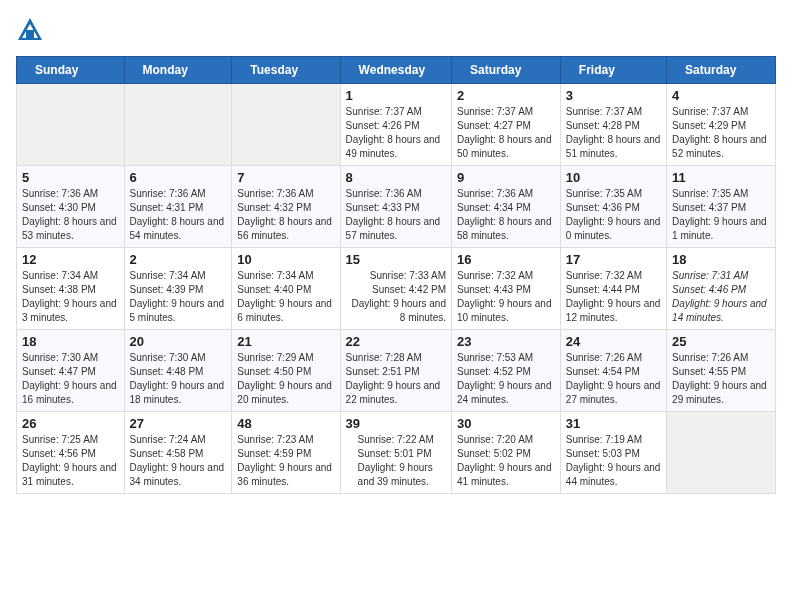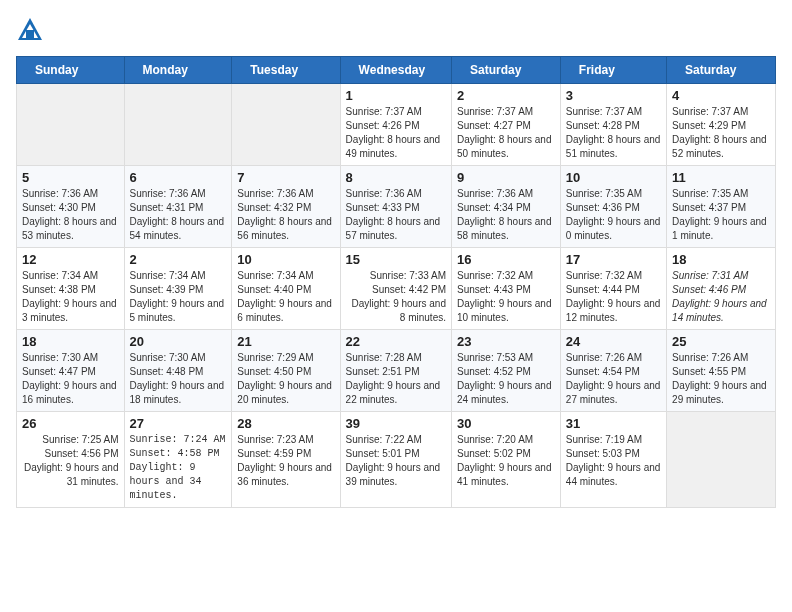--- a/index.html
+++ b/index.html
@@ -284,39 +284,39 @@
         <td>
           <div class="day-num">25</div>
           <div class="day-info" style="white-space: pre-line;">Sunrise: 7:26 AM
 Sunset: 4:55 PM
 Daylight: 9 hours and 29 minutes.</div>
         </td>
       </tr>
       <tr>
         <td>
           <div class="day-num">26</div>
-          <div class="day-info" style="white-space: pre-line; text-align: right;">Sunrise: 7:25 AM
+          <div class="day-info" style="white-space: pre-line;">Sunrise: 7:25 AM
 Sunset: 4:56 PM
 Daylight: 9 hours and 31 minutes.</div>
         </td>
         <td>
           <div class="day-num">27</div>
-          <div class="day-info" style="white-space: pre-line; font-family: Liberation Mono, monospace;">Sunrise: 7:24 AM
+          <div class="day-info" style="white-space: pre-line;">Sunrise: 7:24 AM
 Sunset: 4:58 PM
 Daylight: 9 hours and 34 minutes.</div>
         </td>
         <td>
-          <div class="day-num">28</div>
+          <div class="day-num">48</div>
           <div class="day-info" style="white-space: pre-line;">Sunrise: 7:23 AM
 Sunset: 4:59 PM
 Daylight: 9 hours and 36 minutes.</div>
         </td>
         <td>
           <div class="day-num">39</div>
-          <div class="day-info" style="white-space: pre-line;">Sunrise: 7:22 AM
+          <div class="day-info" style="white-space: pre-line; margin-left: 12px;">Sunrise: 7:22 AM
 Sunset: 5:01 PM
 Daylight: 9 hours and 39 minutes.</div>
         </td>
         <td>
           <div class="day-num">30</div>
           <div class="day-info" style="white-space: pre-line;">Sunrise: 7:20 AM
 Sunset: 5:02 PM
 Daylight: 9 hours and 41 minutes.</div>
         </td>
         <td>

